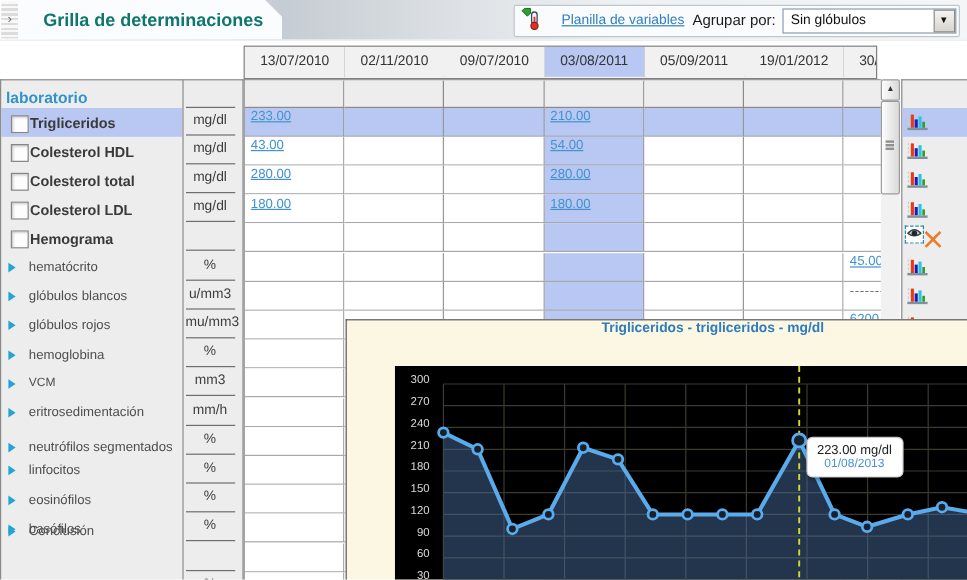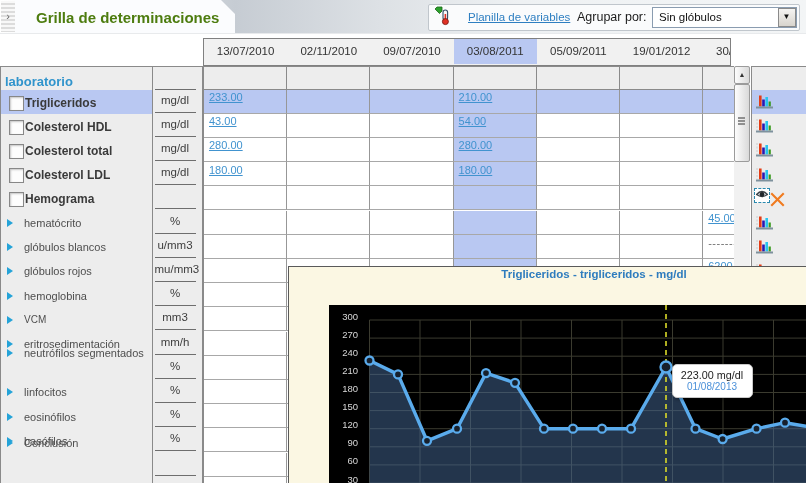--- a/index.html
+++ b/index.html
@@ -8,21 +8,21 @@
 a.v{color:#4193cf;text-decoration:underline;font-size:11px;}
 </style></head><body>
 
 <div class="abs" style="left:0;top:0;width:806px;height:33px;
  background:linear-gradient(90deg,#ffffff 0px,#c6ccd3 235px,#dde1e5 380px,#eef1f3 520px,#f3f5f6 806px);border-bottom:1px solid #e8eaec;"></div>
 <div class="abs" style="left:1px;top:1px;width:14px;height:31px;
  background:repeating-linear-gradient(180deg,#f8f8f8 0px,#f8f8f8 2px,#dcdcdc 2px,#dcdcdc 4px);
  border-right:1px solid #c6c6c6;color:#666;font-size:11px;text-align:center;line-height:31px;">›</div>
 <div class="abs" style="left:15px;top:0;width:221px;height:33px;background:#fbfcfe;
  clip-path:polygon(0 0,206px 0,220px 14px,220px 33px,0 33px);"></div>
-<div class="abs" style="left:36px;top:0;height:33px;line-height:35px;font-size:15px;font-weight:bold;color:#4d7c0f;">Grilla de determinaciones</div>
+<div class="abs" style="left:36px;top:0;height:33px;line-height:35px;font-size:15px;font-weight:bold;color:#0f766e;">Grilla de determinaciones</div>
 <div class="abs" style="left:428px;top:4px;width:370px;height:25px;background:#fafbfc;border:1px solid #c0c6cc;border-radius:2px;"></div>
 <svg class="abs" style="left:434px;top:6px;" width="17" height="20" viewBox="0 0 17 20">
   <path d="M3 1 L8 1 L8 5 L5.5 7.5 L1 3 Z" fill="#2ca02c" stroke="#176617" stroke-width="0.8"></path>
   <rect x="9" y="4" width="4.6" height="10" rx="2.3" fill="#f6f8fa" stroke="#334d66" stroke-width="1.1"></rect>
   <rect x="10.6" y="8" width="1.6" height="7" fill="#e03024"></rect>
   <circle cx="11.4" cy="15.6" r="3" fill="#e03024" stroke="#7d1a12" stroke-width="0.9"></circle>
 </svg>
 <div class="abs" style="left:468px;top:0;height:33px;line-height:34px;font-size:11.5px;color:#2e7fc1;text-decoration:underline;">Planilla de variables</div>
 <div class="abs" style="left:577px;top:0;height:33px;line-height:34px;font-size:12.5px;color:#1c1c1c;">Agrupar por:</div>
 <div class="abs" style="left:652px;top:7px;width:143px;height:19px;background:#fff;border:1px solid #8a9cb0;"></div>
@@ -79,21 +79,21 @@
       <span style="position:absolute;left:23px;top:6.5px;font-size:11px;color:#4e4e4e;">hemoglobina</span>
     </div>
     <div style="position:absolute;left:0;top:240.8px;width:151px;height:24.2px;background:transparent;">
       <div style="position:absolute;left:6px;top:8.5px;width:0;height:0;border-left:6px solid #24a3d8;border-top:4.5px solid transparent;border-bottom:4.5px solid transparent;"></div>
       <span style="position:absolute;left:23px;top:6.5px;font-size:10px;color:#4e4e4e;">VCM</span>
     </div>
     <div style="position:absolute;left:0;top:265.0px;width:151px;height:24.2px;background:transparent;">
       <div style="position:absolute;left:6px;top:8.5px;width:0;height:0;border-left:6px solid #24a3d8;border-top:4.5px solid transparent;border-bottom:4.5px solid transparent;"></div>
       <span style="position:absolute;left:23px;top:6.5px;font-size:11px;color:#4e4e4e;">eritrosedimentación</span>
     </div>
-    <div style="position:absolute;left:0;top:274px;width:151px;height:24.2px;background:transparent;text-align:right;">
+    <div style="position:absolute;left:0;top:294px;width:151px;height:24.2px;background:transparent;text-align:right;">
       <div style="position:absolute;left:6px;top:8.5px;width:0;height:0;border-left:6px solid #24a3d8;border-top:4.5px solid transparent;border-bottom:4.5px solid transparent;"></div>
       <span style="position:absolute;left:23px;top:6.5px;font-size:11px;color:#4e4e4e;">neutrófilos segmentados</span>
     </div>
     <div style="position:absolute;left:0;top:313.4px;width:151px;height:24.2px;background:transparent;">
       <div style="position:absolute;left:6px;top:8.5px;width:0;height:0;border-left:6px solid #24a3d8;border-top:4.5px solid transparent;border-bottom:4.5px solid transparent;"></div>
       <span style="position:absolute;left:23px;top:6.5px;font-size:11px;color:#4e4e4e;">linfocitos</span>
     </div>
     <div style="position:absolute;left:0;top:337.6px;width:151px;height:24.2px;background:transparent;">
       <div style="position:absolute;left:6px;top:8.5px;width:0;height:0;border-left:6px solid #24a3d8;border-top:4.5px solid transparent;border-bottom:4.5px solid transparent;"></div>
       <span style="position:absolute;left:23px;top:6.5px;font-size:11px;color:#4e4e4e;">eosinófilos</span>

